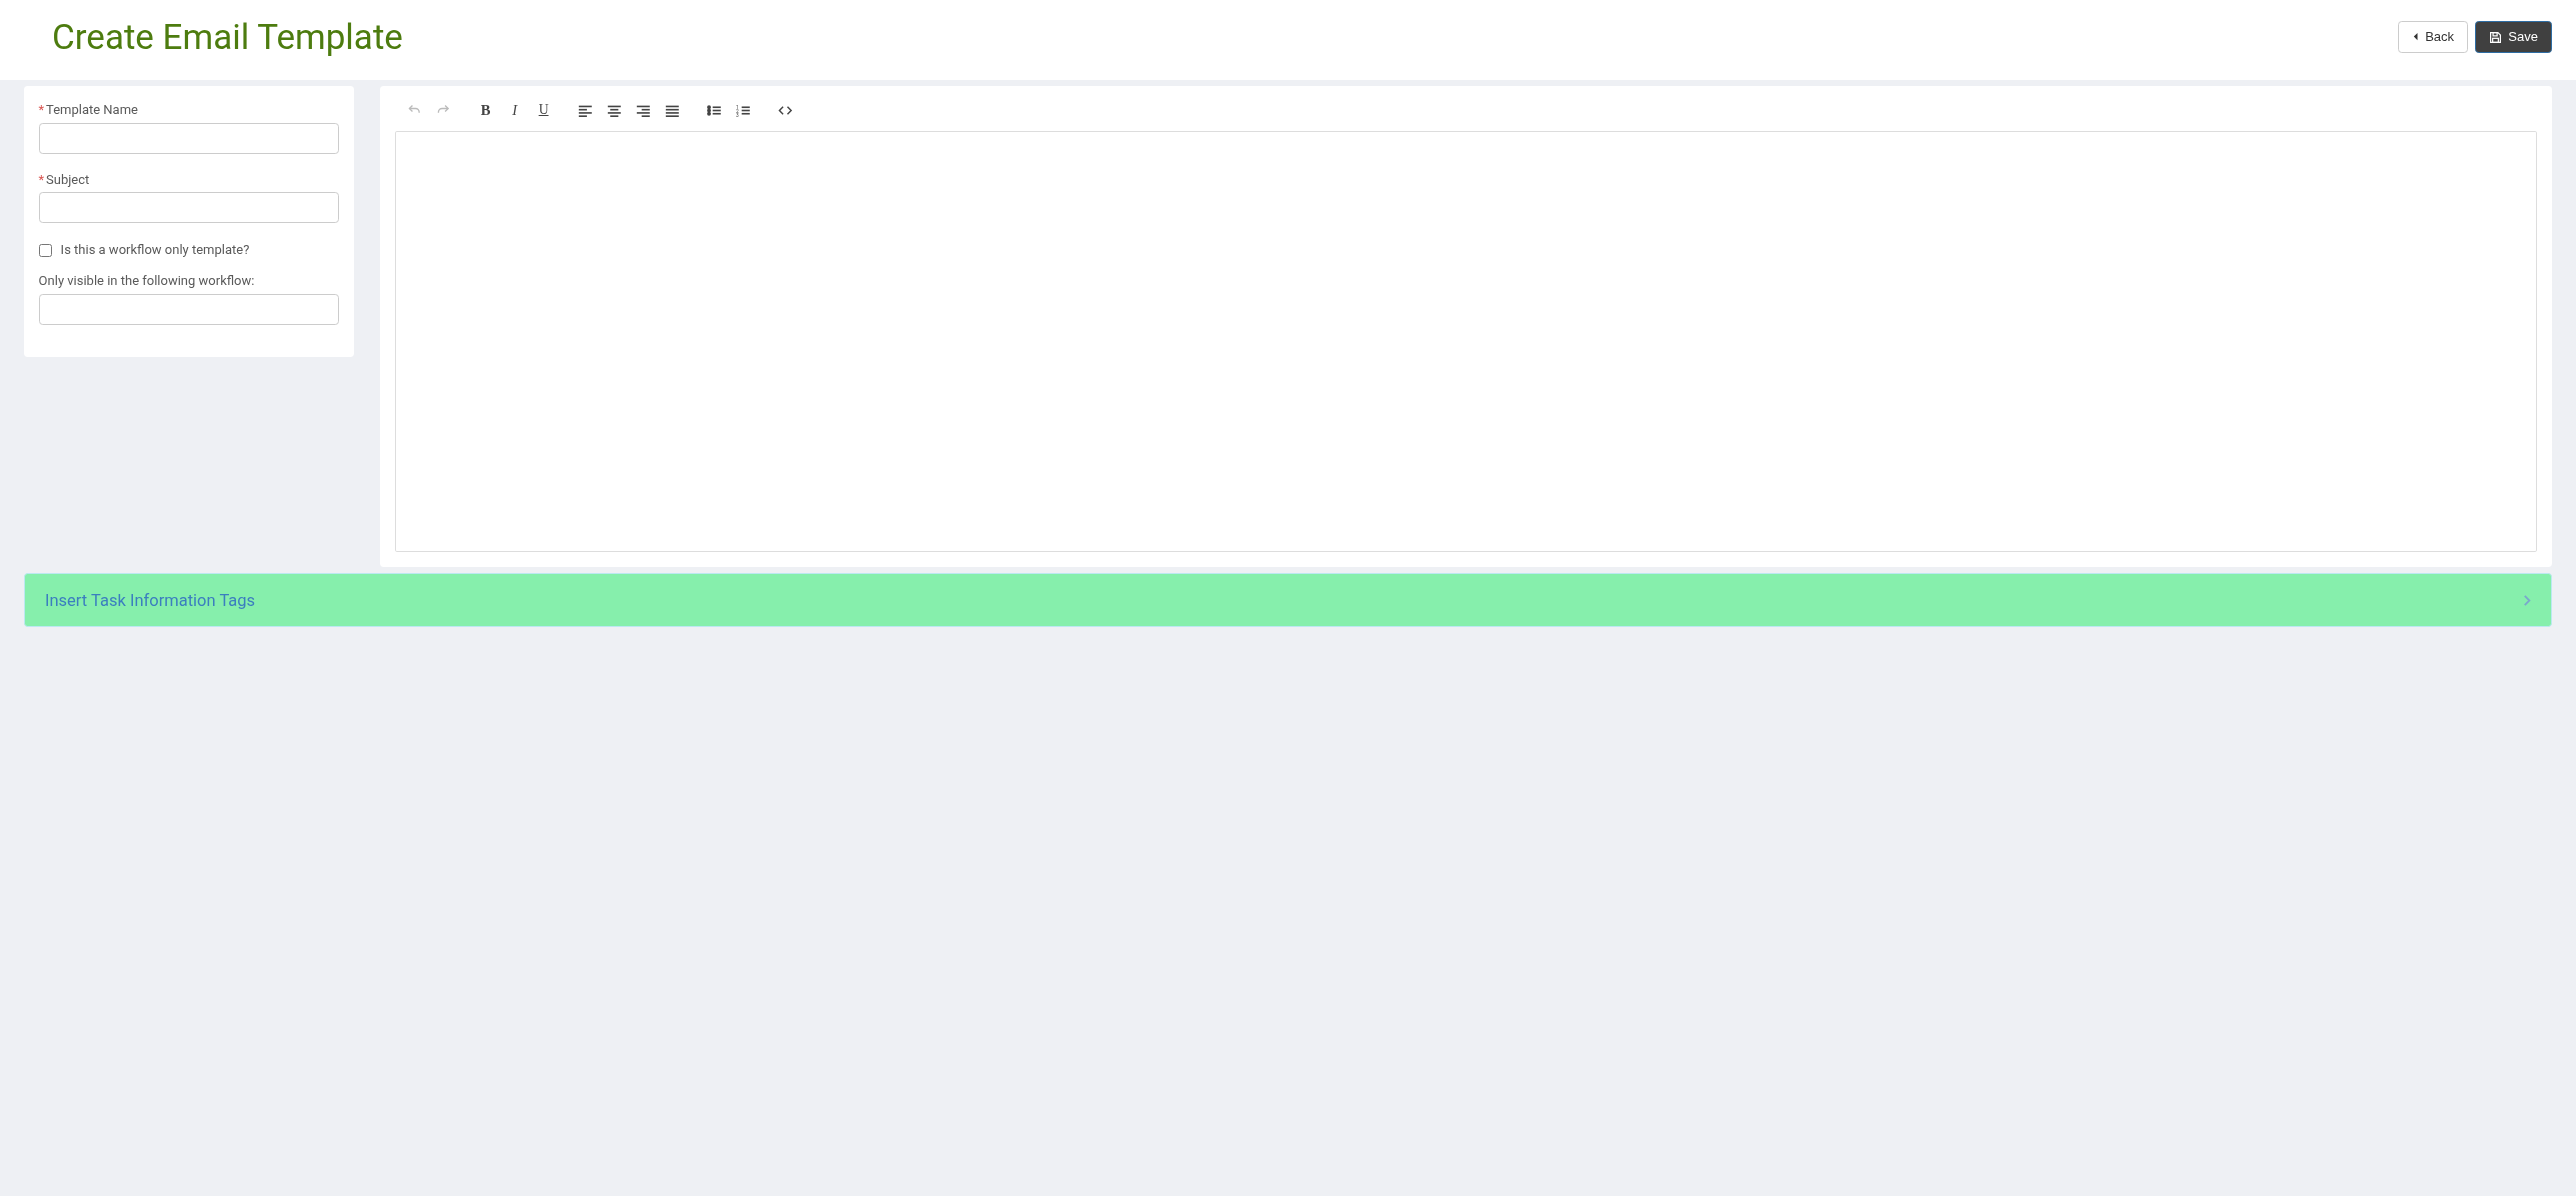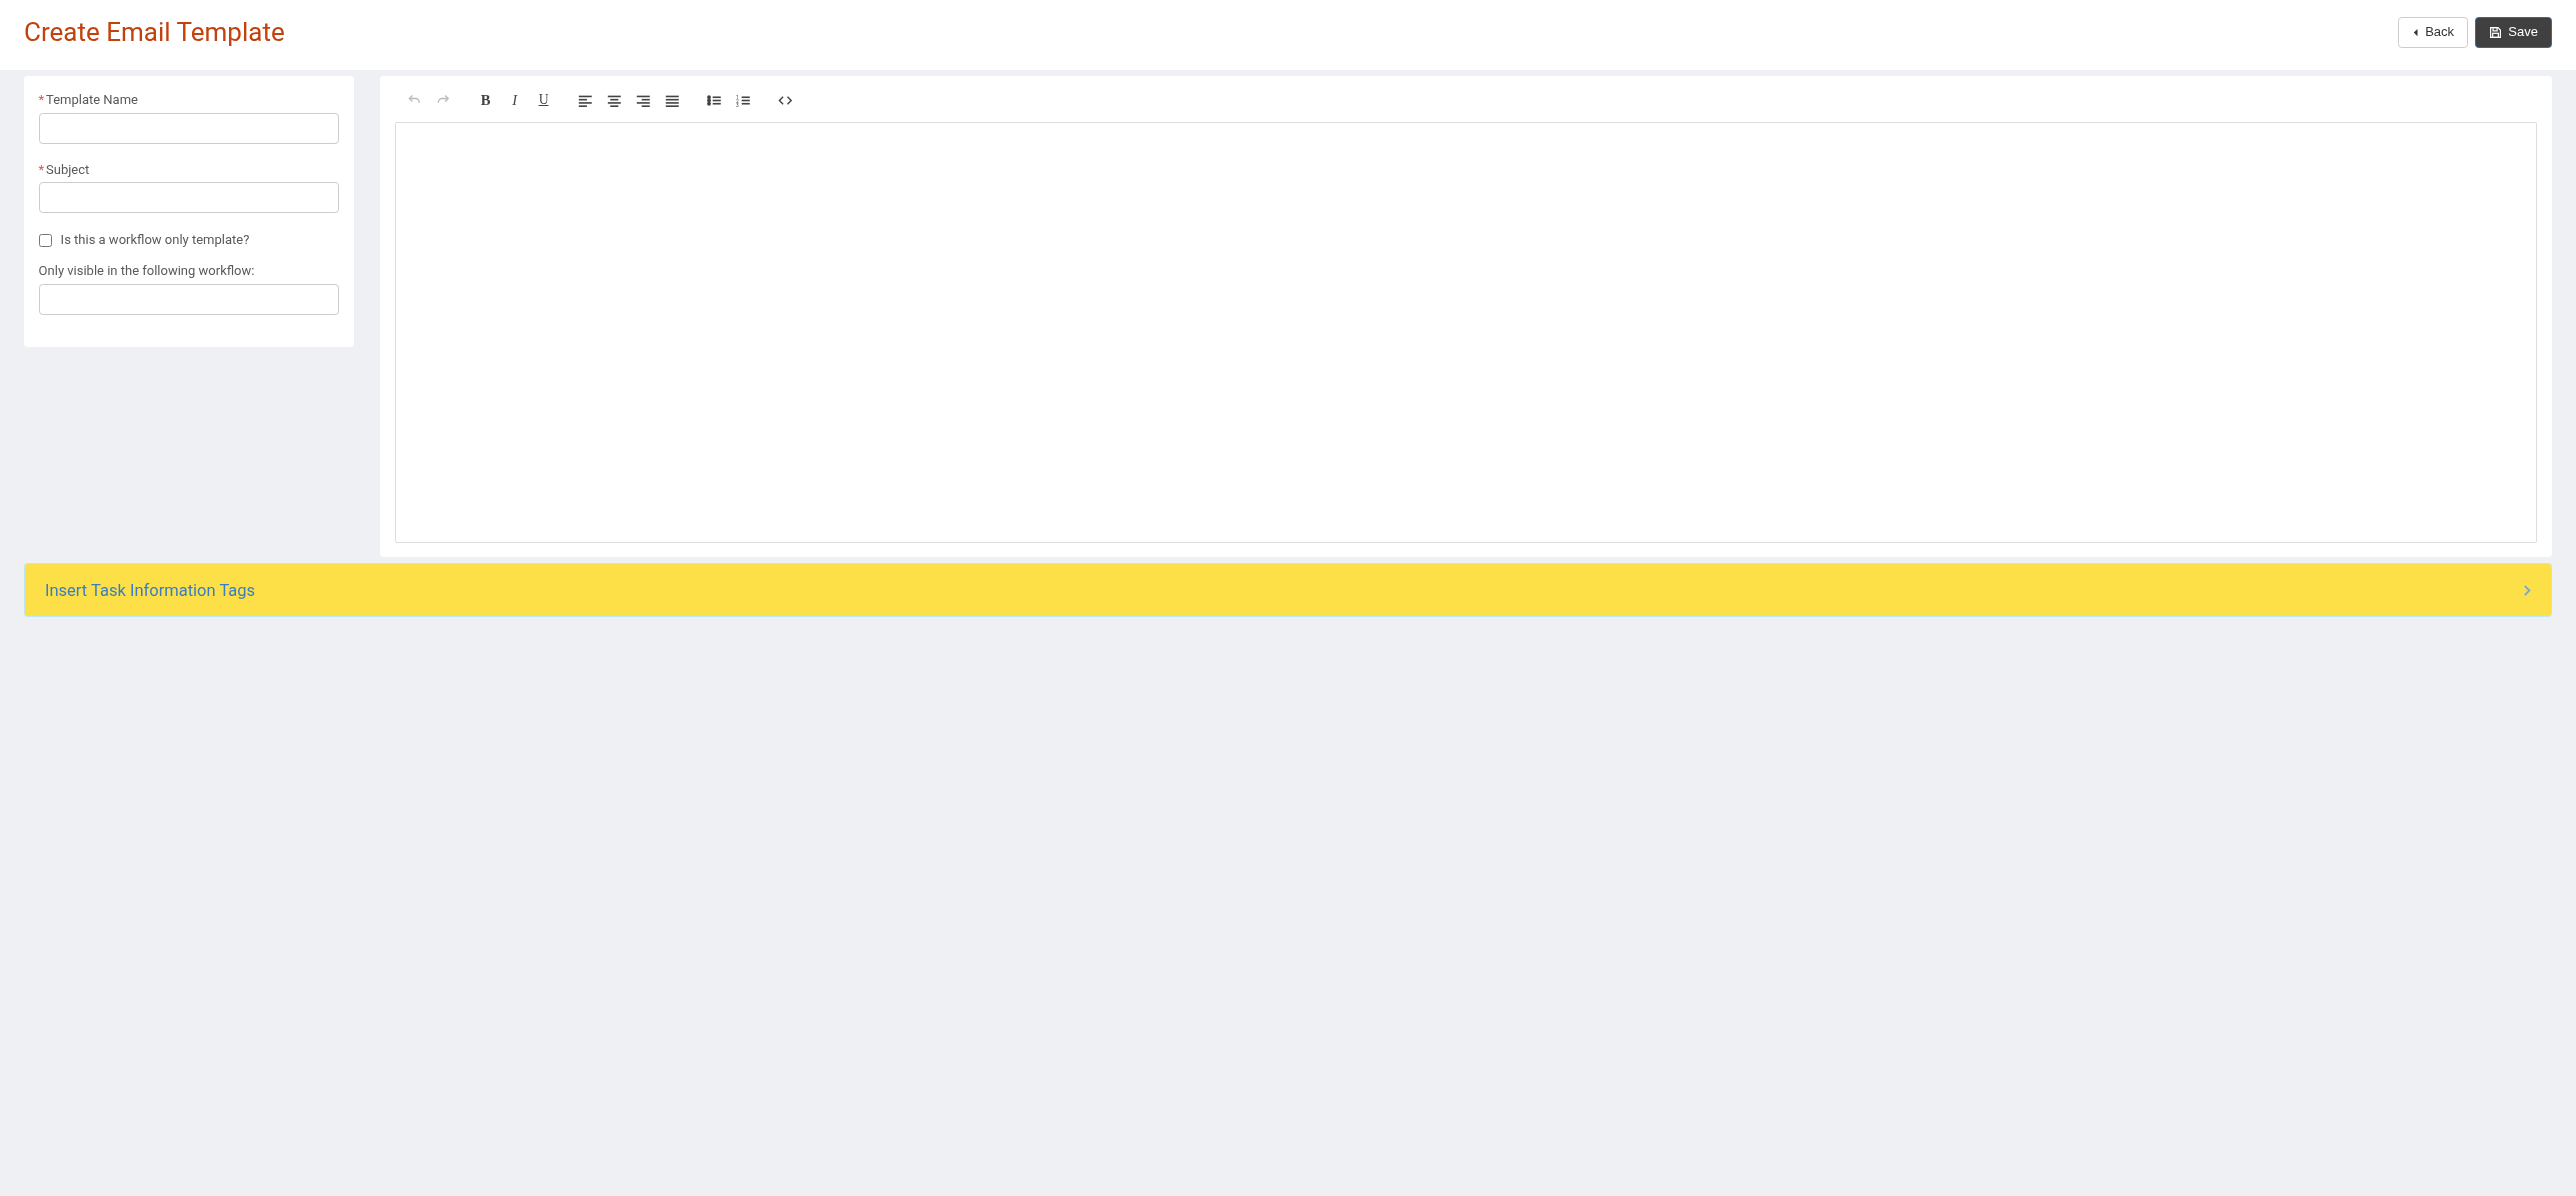--- a/index.html
+++ b/index.html
@@ -10,23 +10,24 @@
     font-size: 13px;
   }
   .topbar {
     background: #fff;
     padding: 16.5px 24px 22px 24px;
     display: flex;
     justify-content: space-between;
     align-items: center;
   }
   .page-title {
-    font-size: 26px;
+    font-size: 35px;
     font-weight: 400;
-    color: #c2410c;
+    color: #4d7c0f;
+    margin-left: 28px;
   }
   .topbar-actions { display: flex; gap: 7.3px; }
   .btn {
     display: inline-flex;
     align-items: center;
     gap: 6px;
     padding: 5.5px 13px;
     border-radius: 3.7px;
     font-size: 13px;
     cursor: pointer;
@@ -113,21 +114,21 @@
   .editor-body {
     border: 0.9px solid #ddd;
     border-radius: 1.8px;
     min-height: 421px;
     background: #fff;
   }
   .accordion-wrap {
     padding: 0 24px 16.5px 24px;
   }
   .accordion {
-    background: #fde047;
+    background: #86efac;
     border: 0.9px solid #bce8f1;
     border-radius: 3.7px;
     padding: 16.5px 20px;
     display: flex;
     justify-content: space-between;
     align-items: center;
     cursor: pointer;
   }
   .accordion-title {
     color: #3b7ebf;

